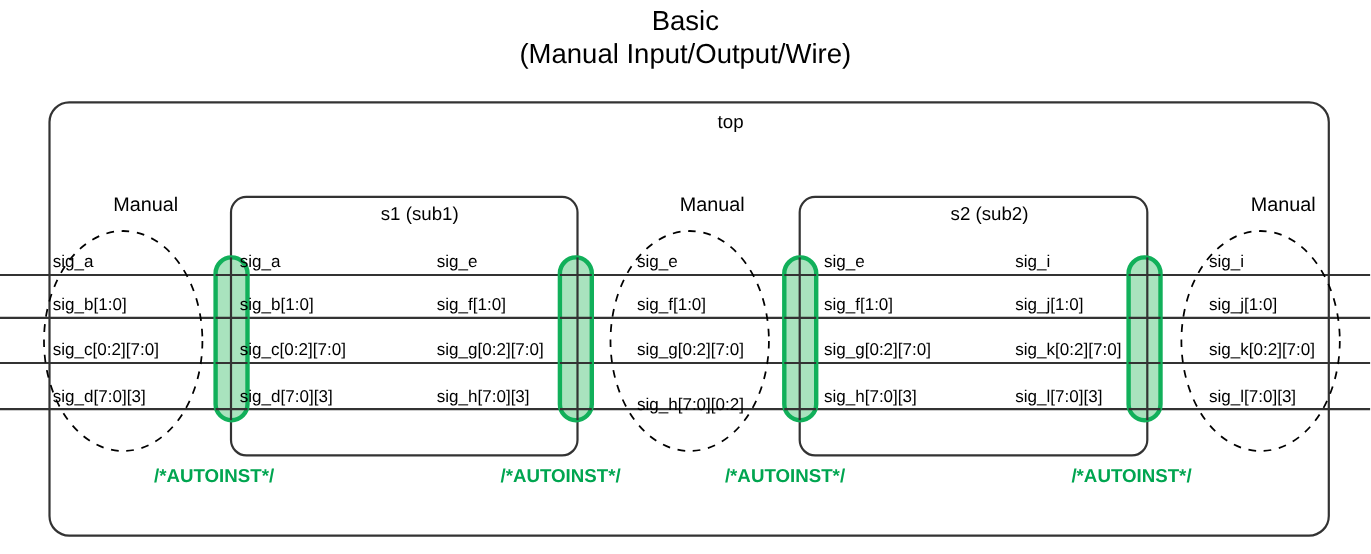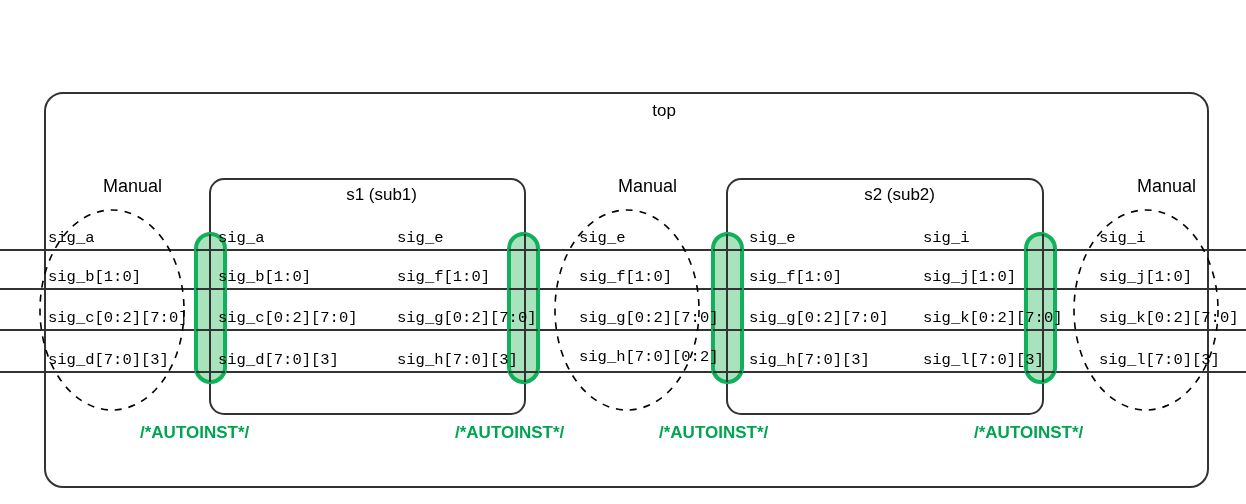--- a/index.html
+++ b/index.html
@@ -50,36 +50,37 @@
     color: #000;
     text-align: right;
     white-space: nowrap;
   }
   .sig {
     position: absolute;
     font-size: 15.5px;
     color: #000;
     white-space: nowrap;
     line-height: 1;
-    font-family: Liberation Mono, monospace;
   }
   .autoinst {
     position: absolute;
     font-size: 17px;
     font-weight: bold;
     color: #00a550;
     white-space: nowrap;
     line-height: 1;
   }
 </style>
 </head>
 <body>
 
 <div id="canvas">
 
+  <div class="ttl" id="title-main">Basic</div>
+  <div class="ttl" id="title-sub">(Manual Input/Output/Wire)</div>
 
   <svg id="diagram-svg" viewBox="0 0 1246 504">
 
     <rect x="45" y="93" width="1163" height="394" rx="18" ry="18" fill="none" stroke="#333333" stroke-width="2"></rect>
 
     <rect x="210" y="179" width="315" height="235" rx="14" ry="14" fill="none" stroke="#333333" stroke-width="2"></rect>
 
     <rect x="727" y="179" width="316" height="235" rx="14" ry="14" fill="none" stroke="#333333" stroke-width="2"></rect>
 
     <g stroke="#333333" stroke-width="2">
@@ -152,21 +153,21 @@
   <div class="sig" style="left:218px; top:353px;">sig_d[7:0][3]</div>
 
   <div class="sig" style="left:397px; top:231px;">sig_e</div>
   <div class="sig" style="left:397px; top:270px;">sig_f[1:0]</div>
   <div class="sig" style="left:397px; top:311px;">sig_g[0:2][7:0]</div>
   <div class="sig" style="left:397px; top:353px;">sig_h[7:0][3]</div>
 
   <div class="sig" style="left:579px; top:231px;">sig_e</div>
   <div class="sig" style="left:579px; top:270px;">sig_f[1:0]</div>
   <div class="sig" style="left:579px; top:311px;">sig_g[0:2][7:0]</div>
-  <div class="sig" style="left:579px; top:350px;">sig_h[7:0][0:2]</div>
+  <div class="sig" style="left:579px; top:361px;">sig_h[7:0][0:2]</div>
 
   <div class="sig" style="left:749px; top:231px;">sig_e</div>
   <div class="sig" style="left:749px; top:270px;">sig_f[1:0]</div>
   <div class="sig" style="left:749px; top:311px;">sig_g[0:2][7:0]</div>
   <div class="sig" style="left:749px; top:353px;">sig_h[7:0][3]</div>
 
   <div class="sig" style="left:923px; top:231px;">sig_i</div>
   <div class="sig" style="left:923px; top:270px;">sig_j[1:0]</div>
   <div class="sig" style="left:923px; top:311px;">sig_k[0:2][7:0]</div>
   <div class="sig" style="left:923px; top:353px;">sig_l[7:0][3]</div>

